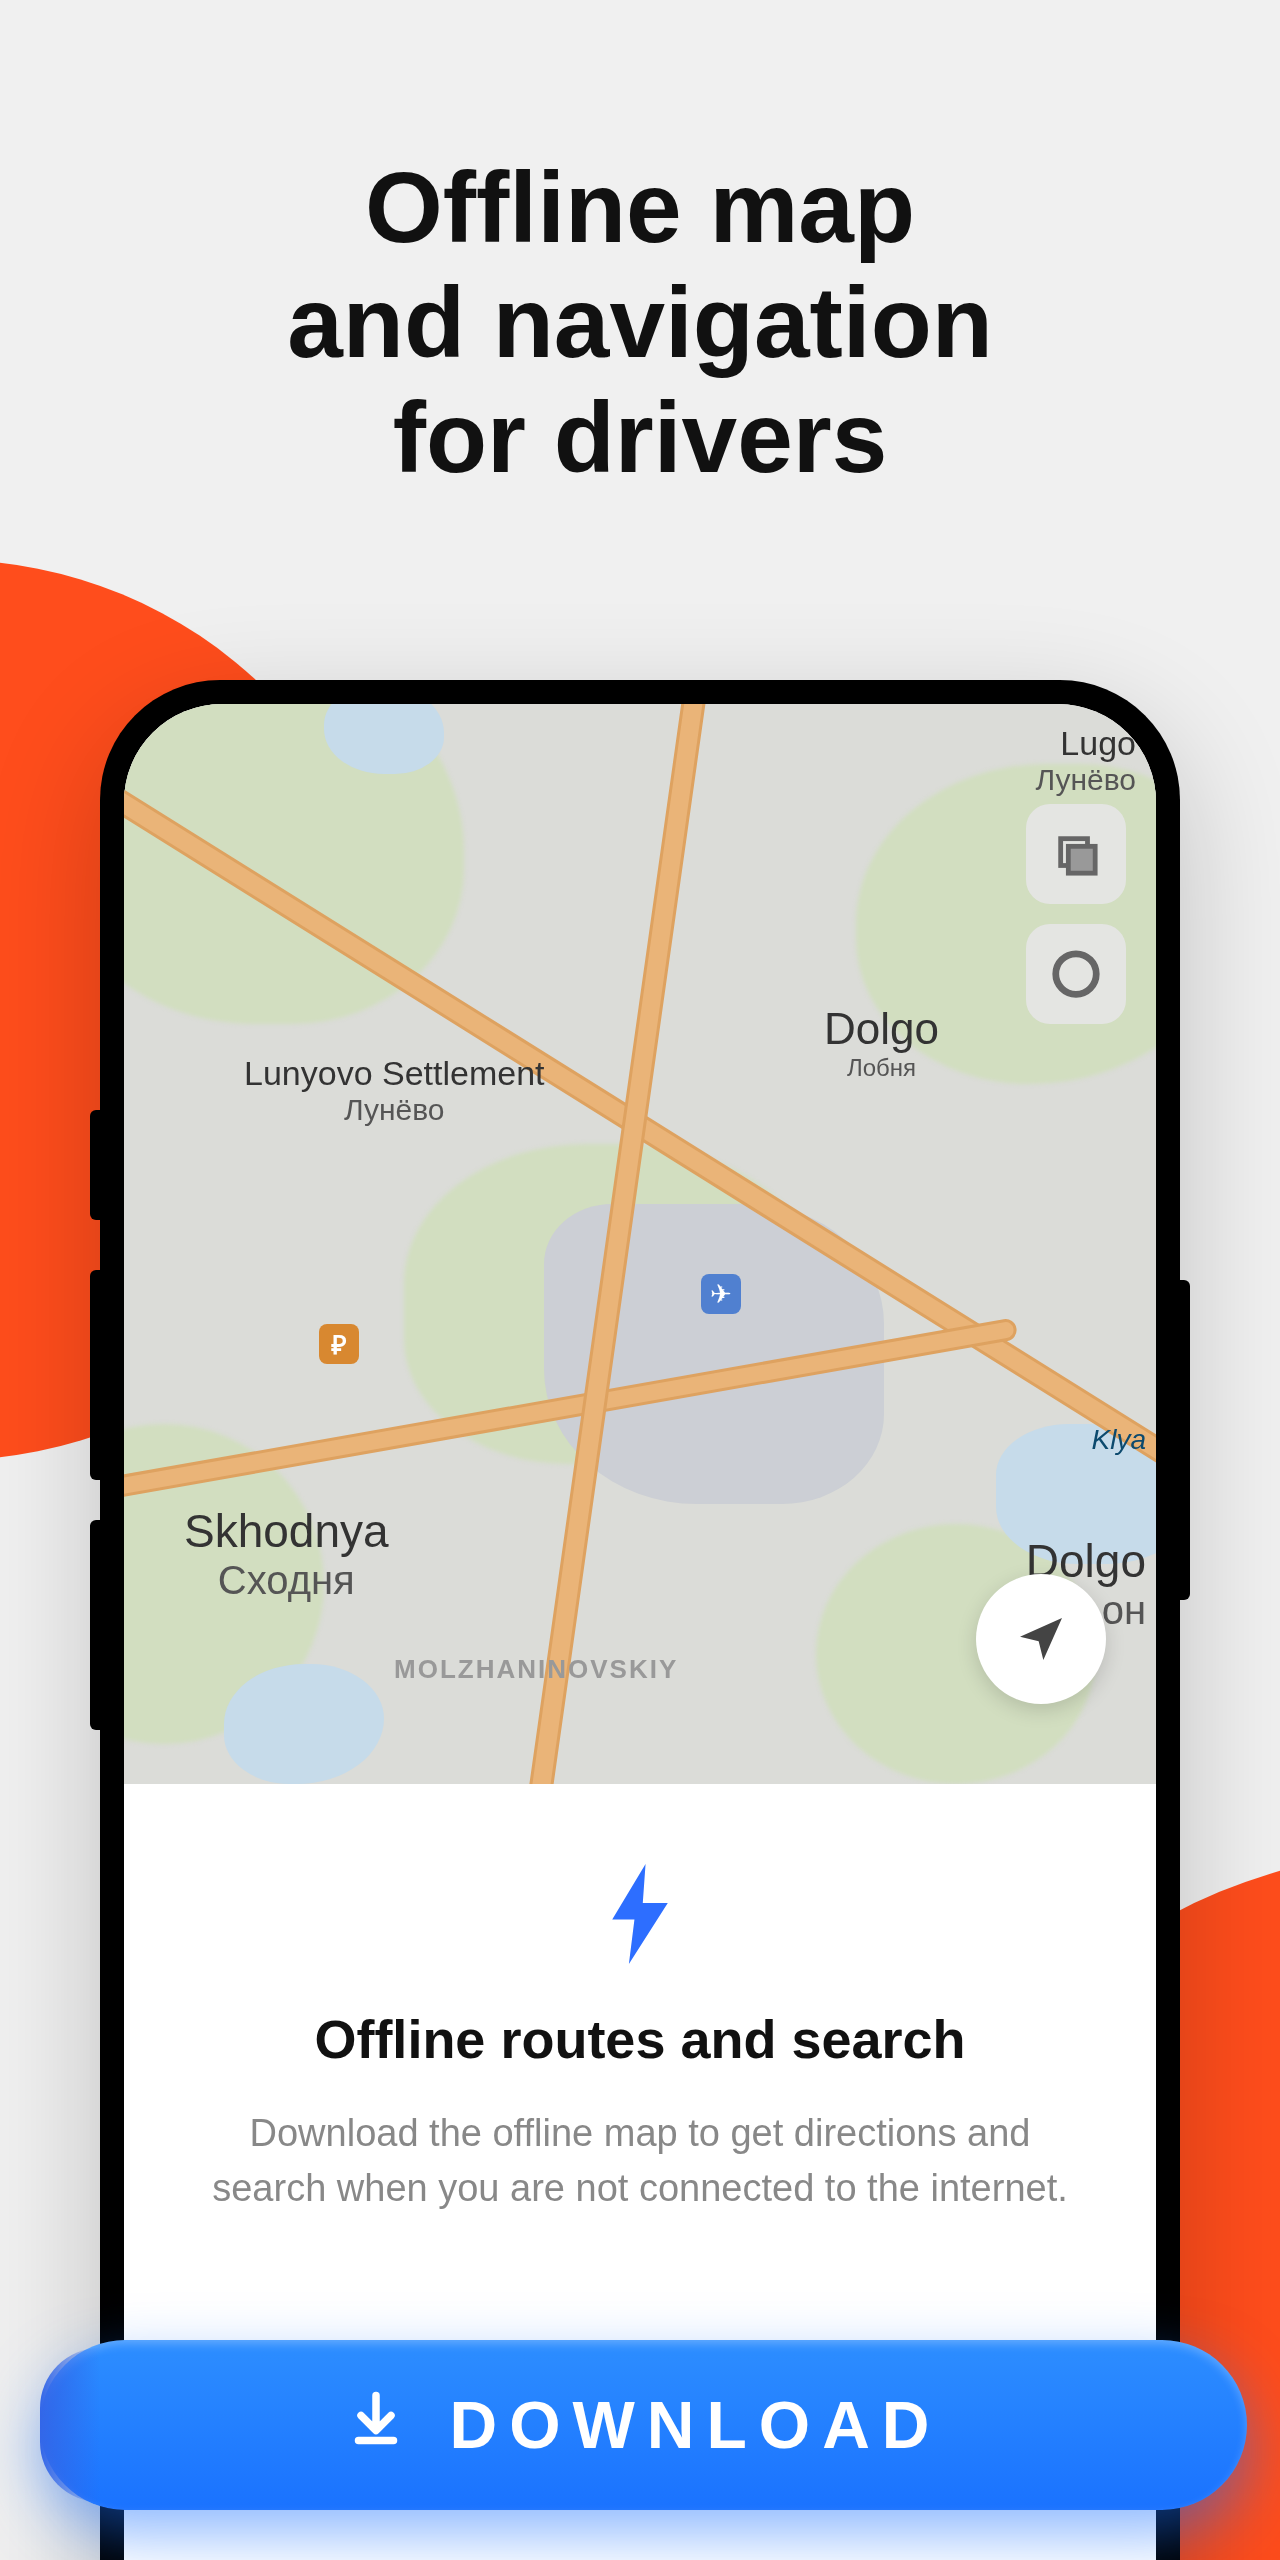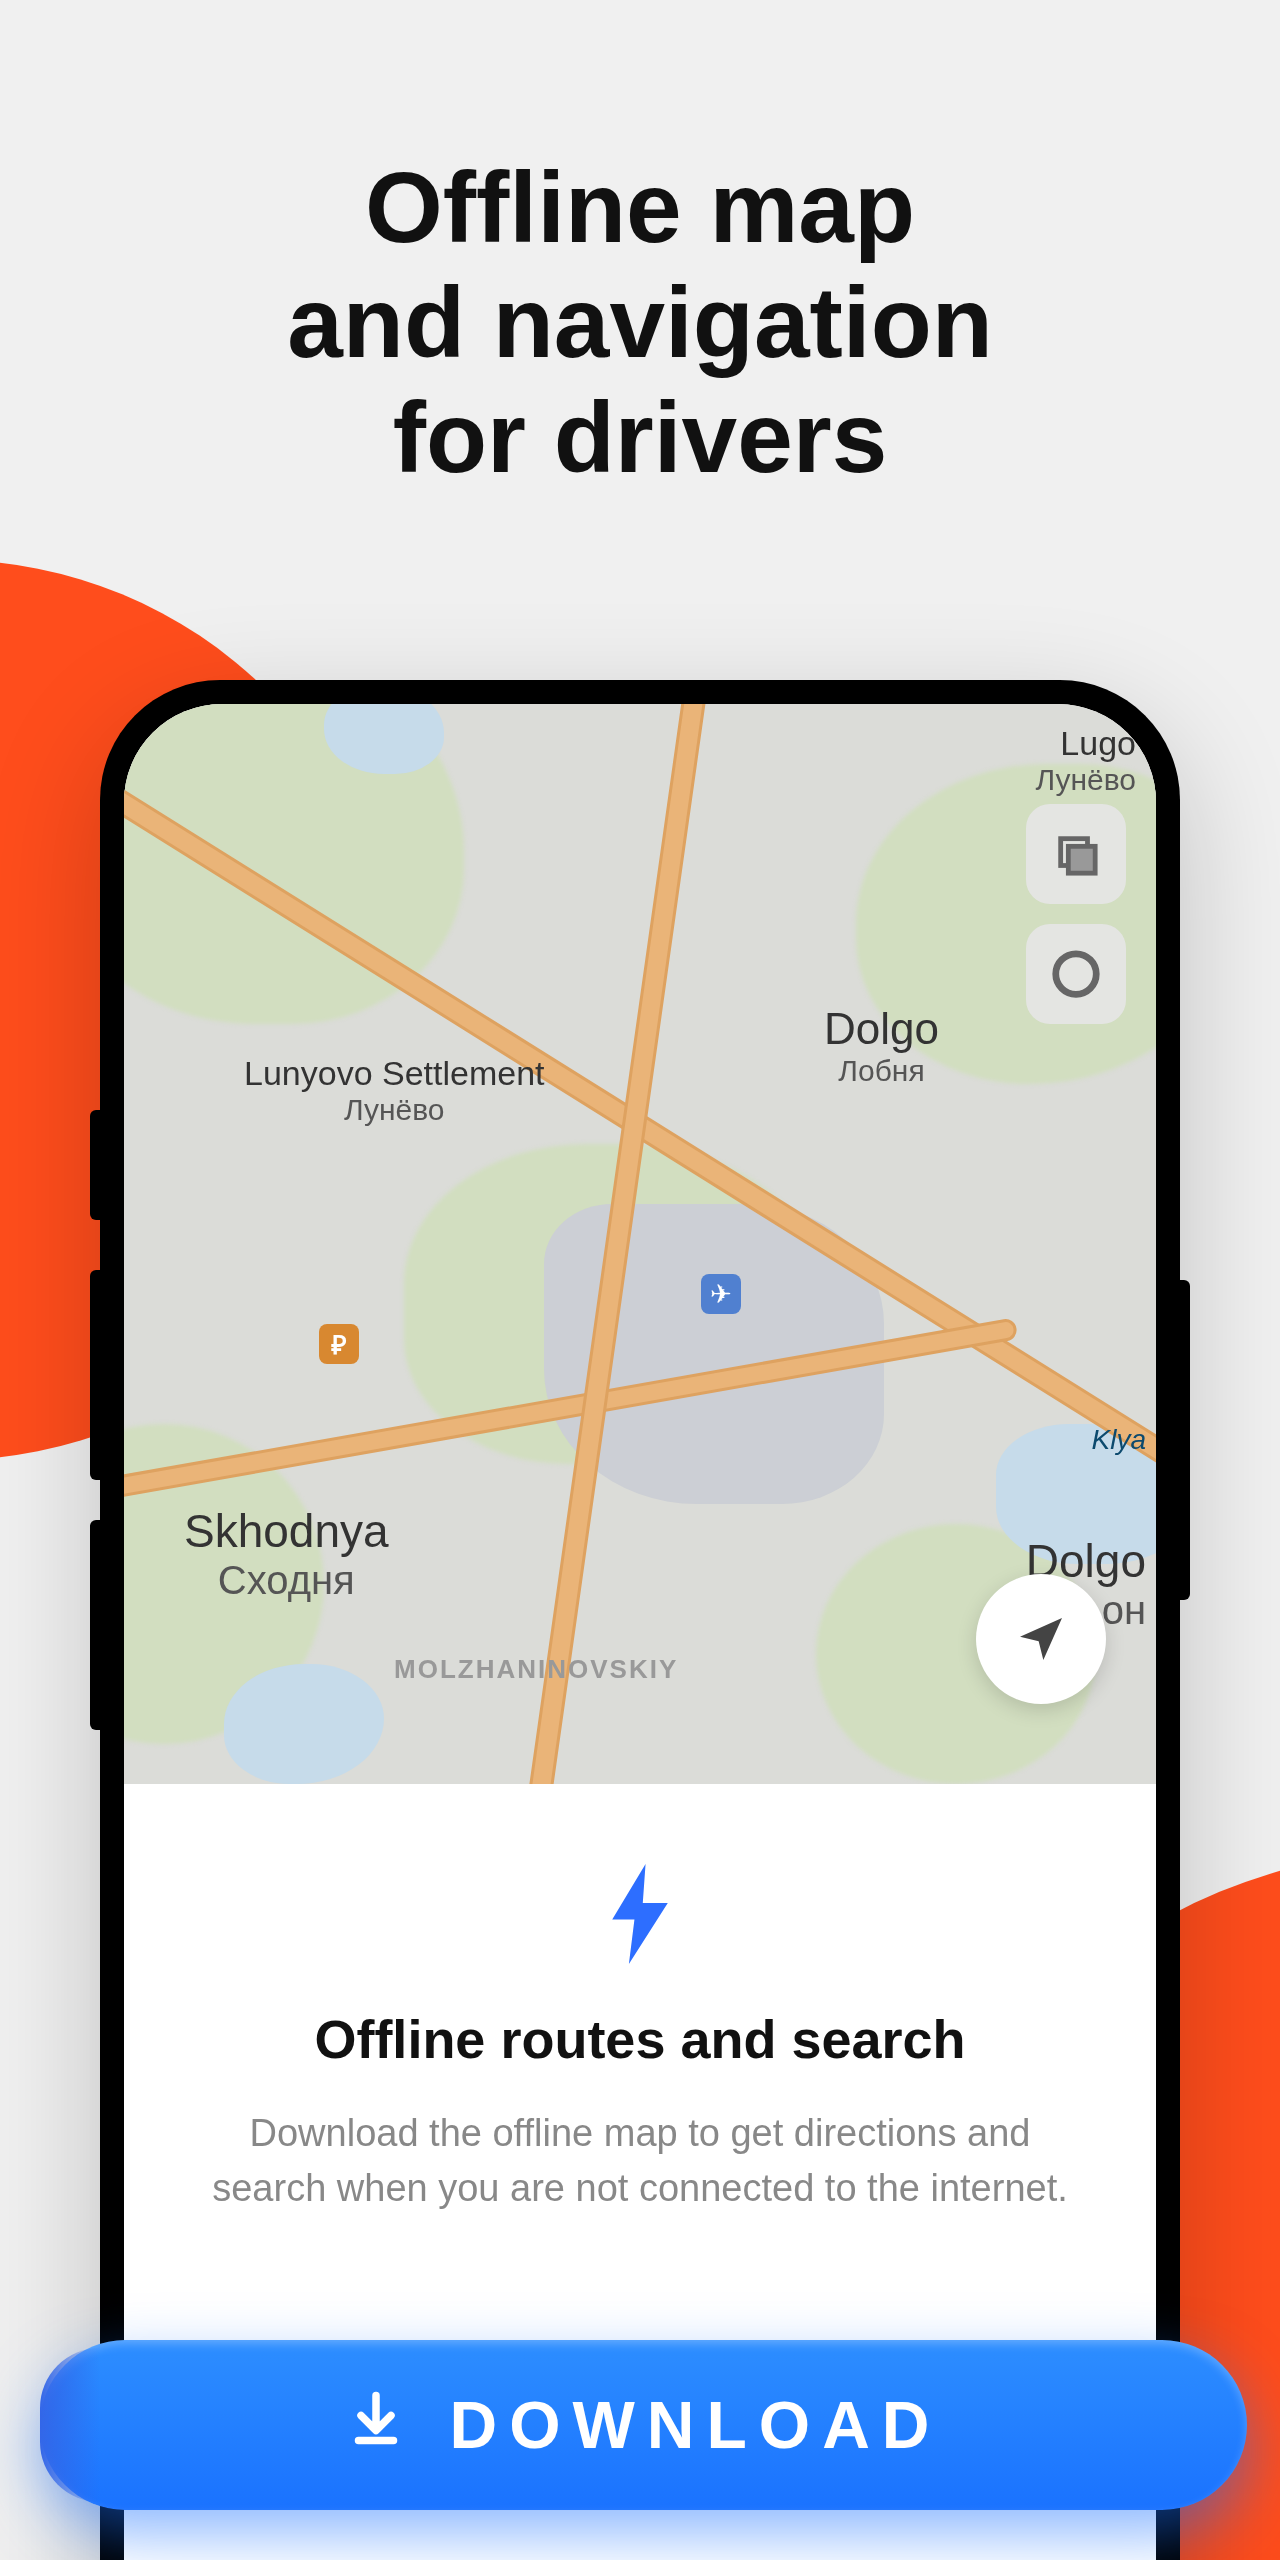--- a/index.html
+++ b/index.html
@@ -183,21 +183,21 @@
         <div class="road2"></div>
         <div class="road3"></div>
       <div class="overlay"></div>
 
       <div class="map-label" style="top:20px; right:20px; text-align:right;">
         <span class="en">Lugo</span>
         <span class="ru">Лунёво</span>
       </div>
       <div class="map-label" style="top:300px; left:700px;">
         <span class="en" style="font-size:44px;">Dolgo</span>
-        <span class="ru" style="font-size:30px;text-align:center;">Лобня</span>
+        <span class="ru" style="font-size:24px;text-align:center;">Лобня</span>
       </div>
       <div class="map-label" style="top:350px; left:120px;">
         <span class="en" style="white-space:pre-line">Lunyovo Settlement</span>
         <span class="ru">Лунёво</span>
       </div>
 
       <div class="poi-plane">
           <span>✈</span>
         </div>
 

